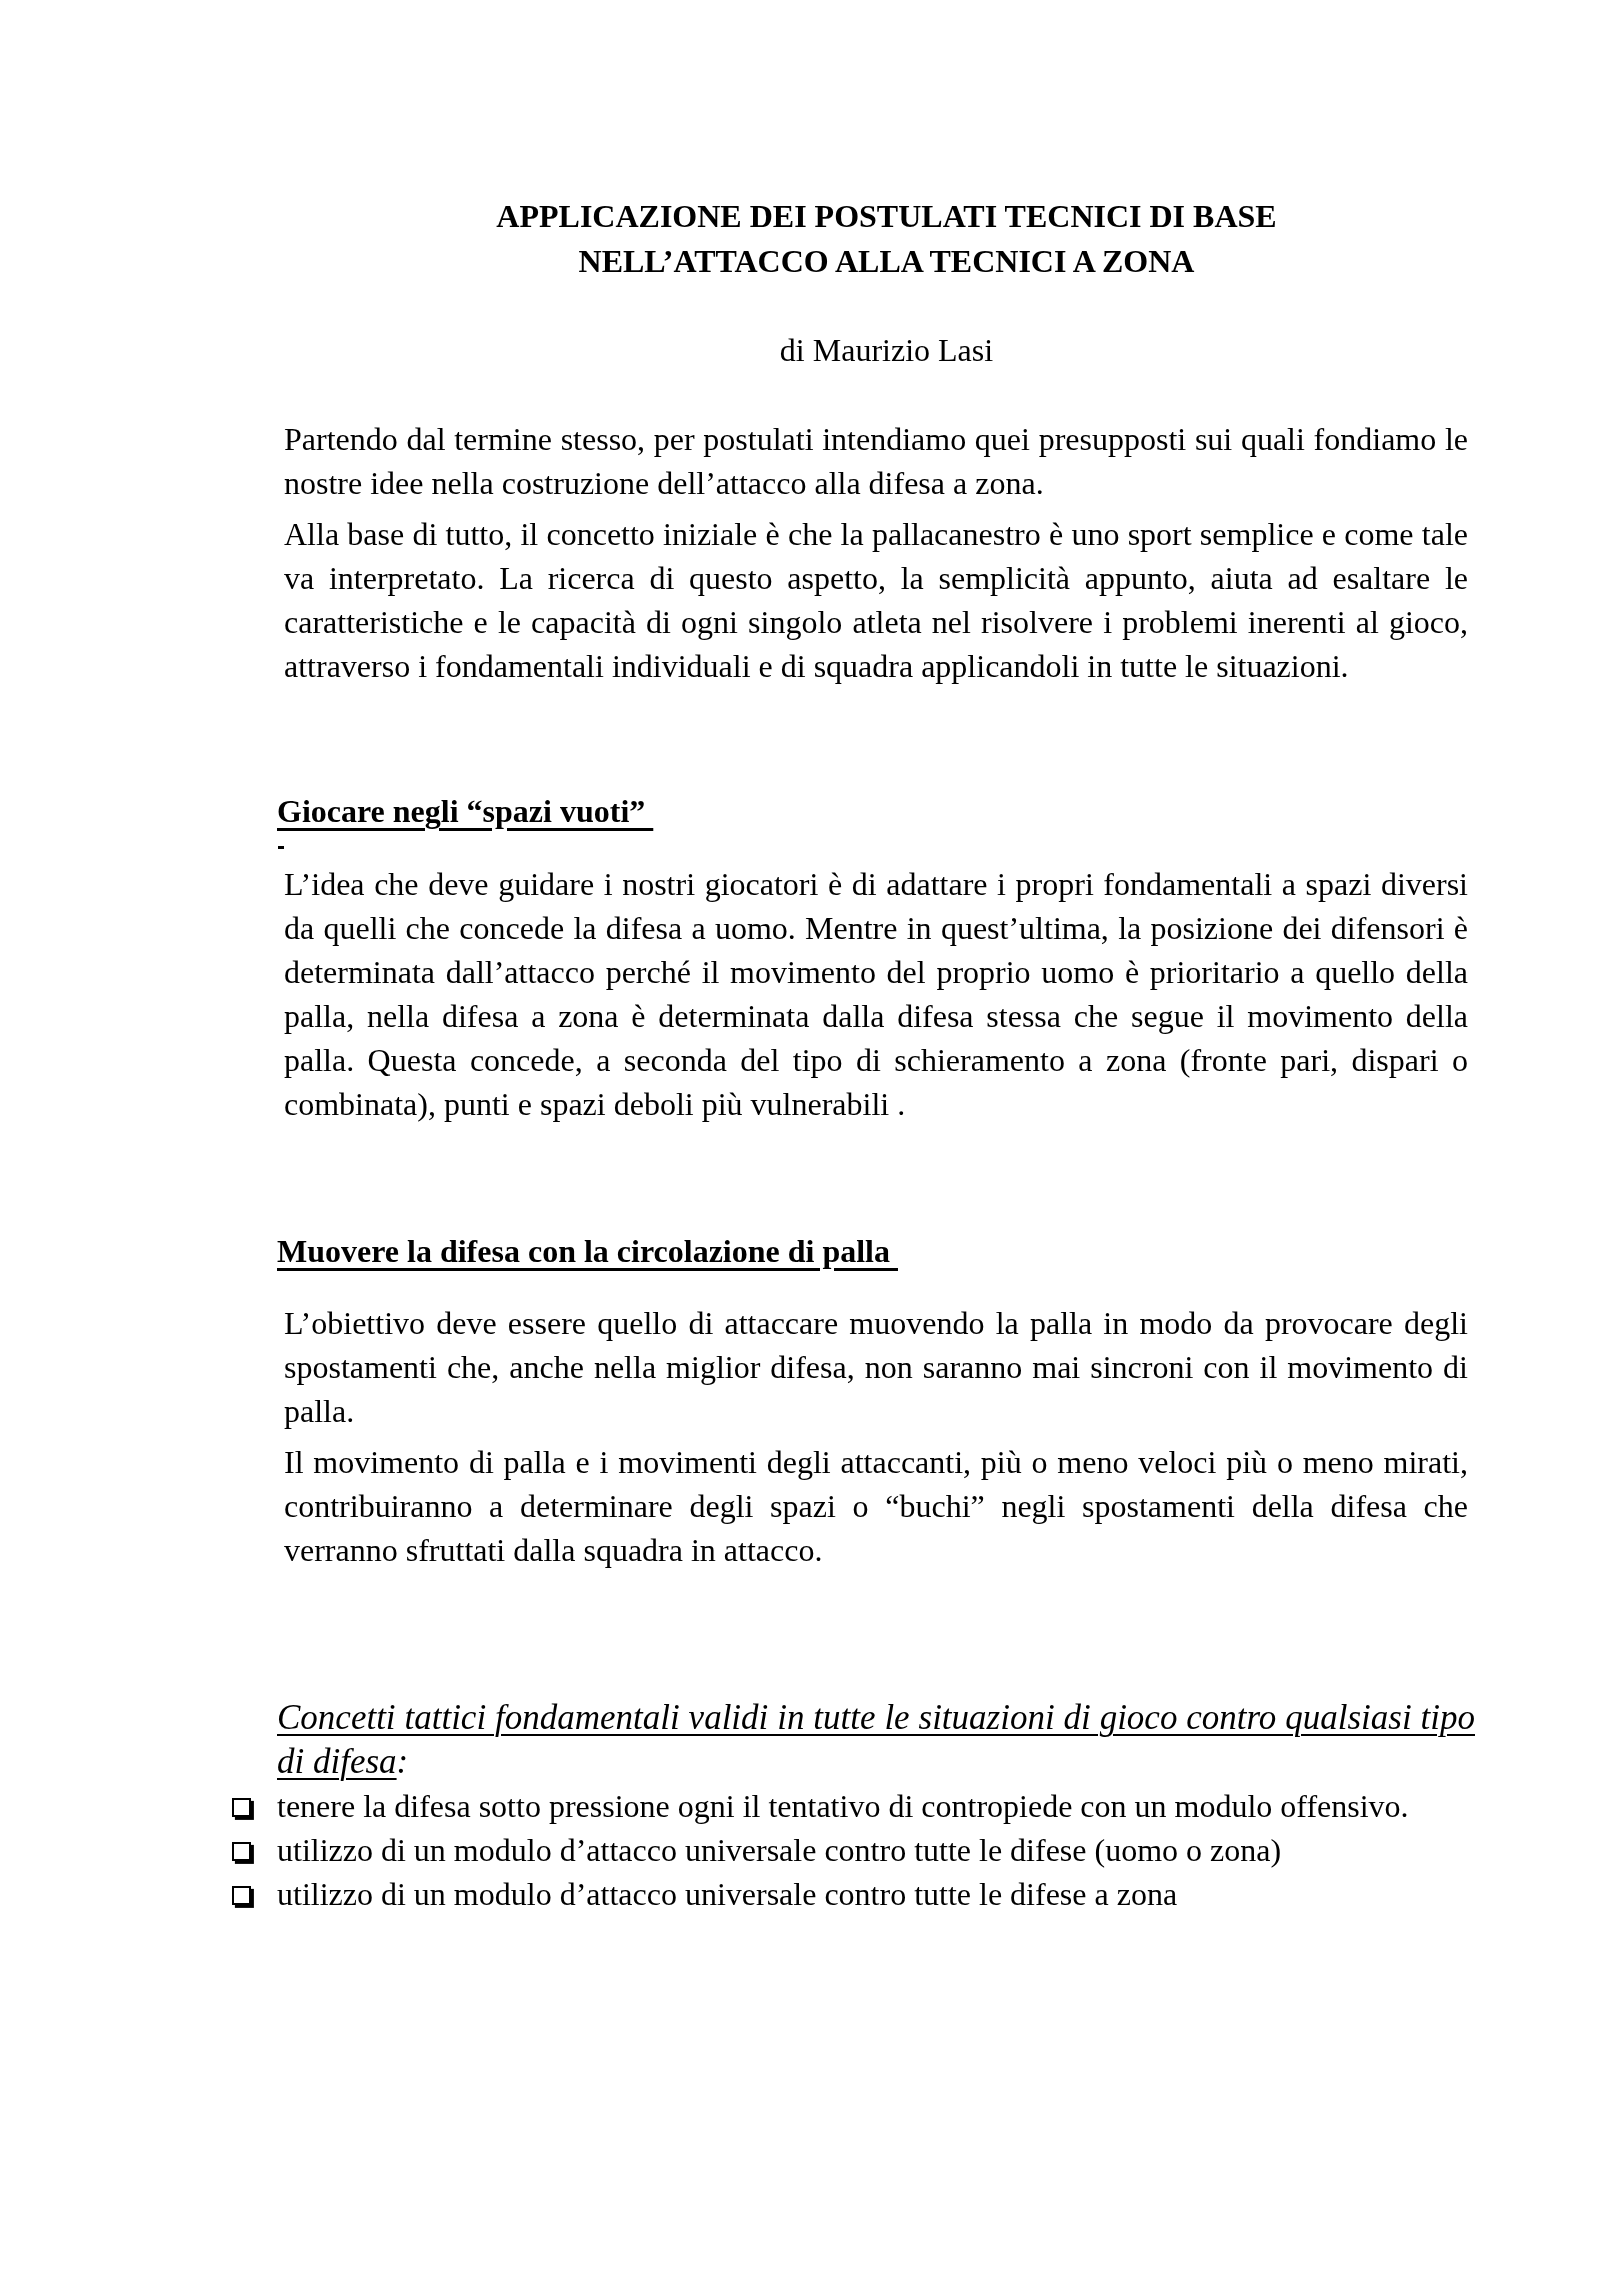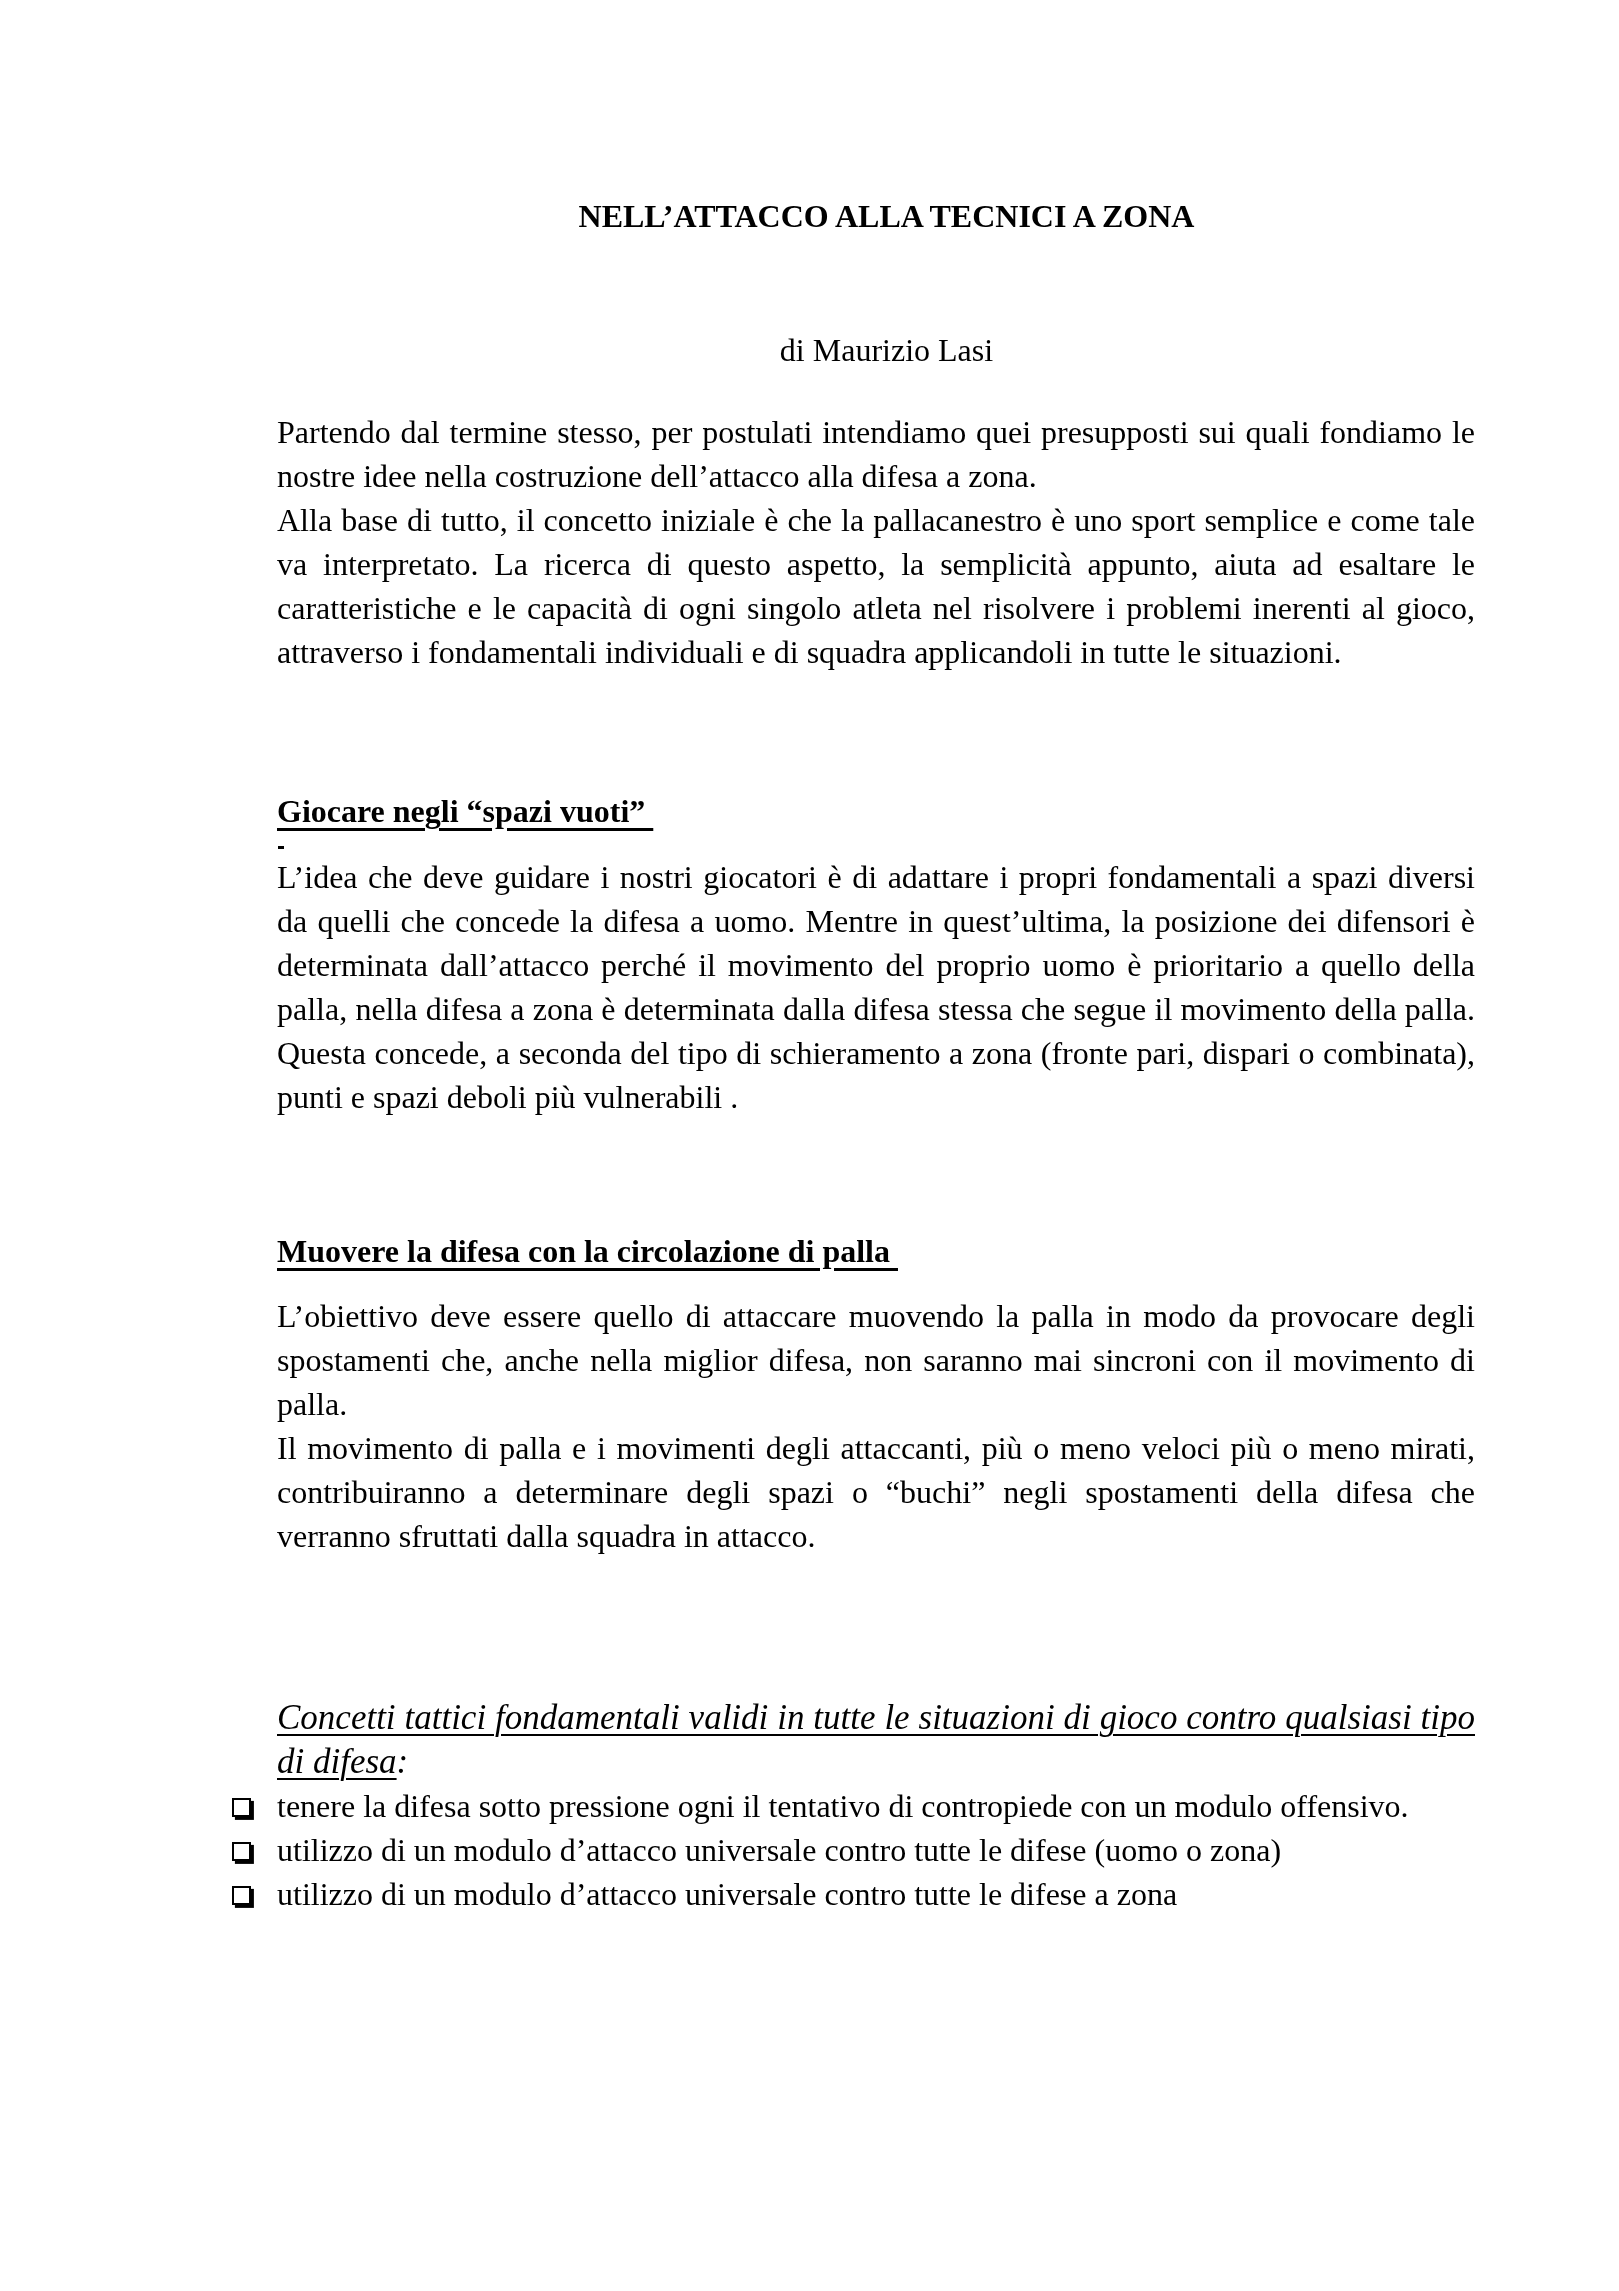--- a/index.html
+++ b/index.html
@@ -43,21 +43,21 @@
     }
     .body-col {
       position: absolute;
       left: 277px;
       width: 1198px;
       font-size: 32px;
       line-height: 44px;
       text-align: justify;
     }
     .para p {
-      margin: 0;
+      margin: 7px;
     }
     .heading {
       position: absolute;
       left: 277px;
       font-size: 32px;
       font-weight: bold;
       text-decoration: underline;
       text-decoration-thickness: 2.9px;
       text-underline-offset: 5.9px;
       line-height: 43px;
@@ -114,20 +114,21 @@
       box-shadow: 2.9px 2.9px 0 #000;
       background: #fff;
     }
   </style>
 </head>
 <body>
 
 <div class="page">
 
   <div class="title-block">
+    <div>APPLICAZIONE DEI POSTULATI TECNICI DI BASE</div>
     <div>NELL’ATTACCO ALLA TECNICI A ZONA</div>
   </div>
 
   <div class="author">di Maurizio Lasi</div>
 
   <div class="body-col para" style="top:410px;">
     <p>Partendo dal termine stesso, per postulati intendiamo quei presupposti sui quali fondiamo le nostre idee nella costruzione dell’attacco alla difesa a zona.</p>
     <p>Alla base di tutto, il concetto iniziale è che la pallacanestro è uno sport semplice e come tale va interpretato. La ricerca di questo aspetto, la semplicità appunto, aiuta ad esaltare le caratteristiche e le capacità  di ogni singolo atleta nel risolvere i problemi inerenti al gioco, attraverso i fondamentali individuali e di squadra applicandoli in tutte le situazioni.</p>
   </div>
 

